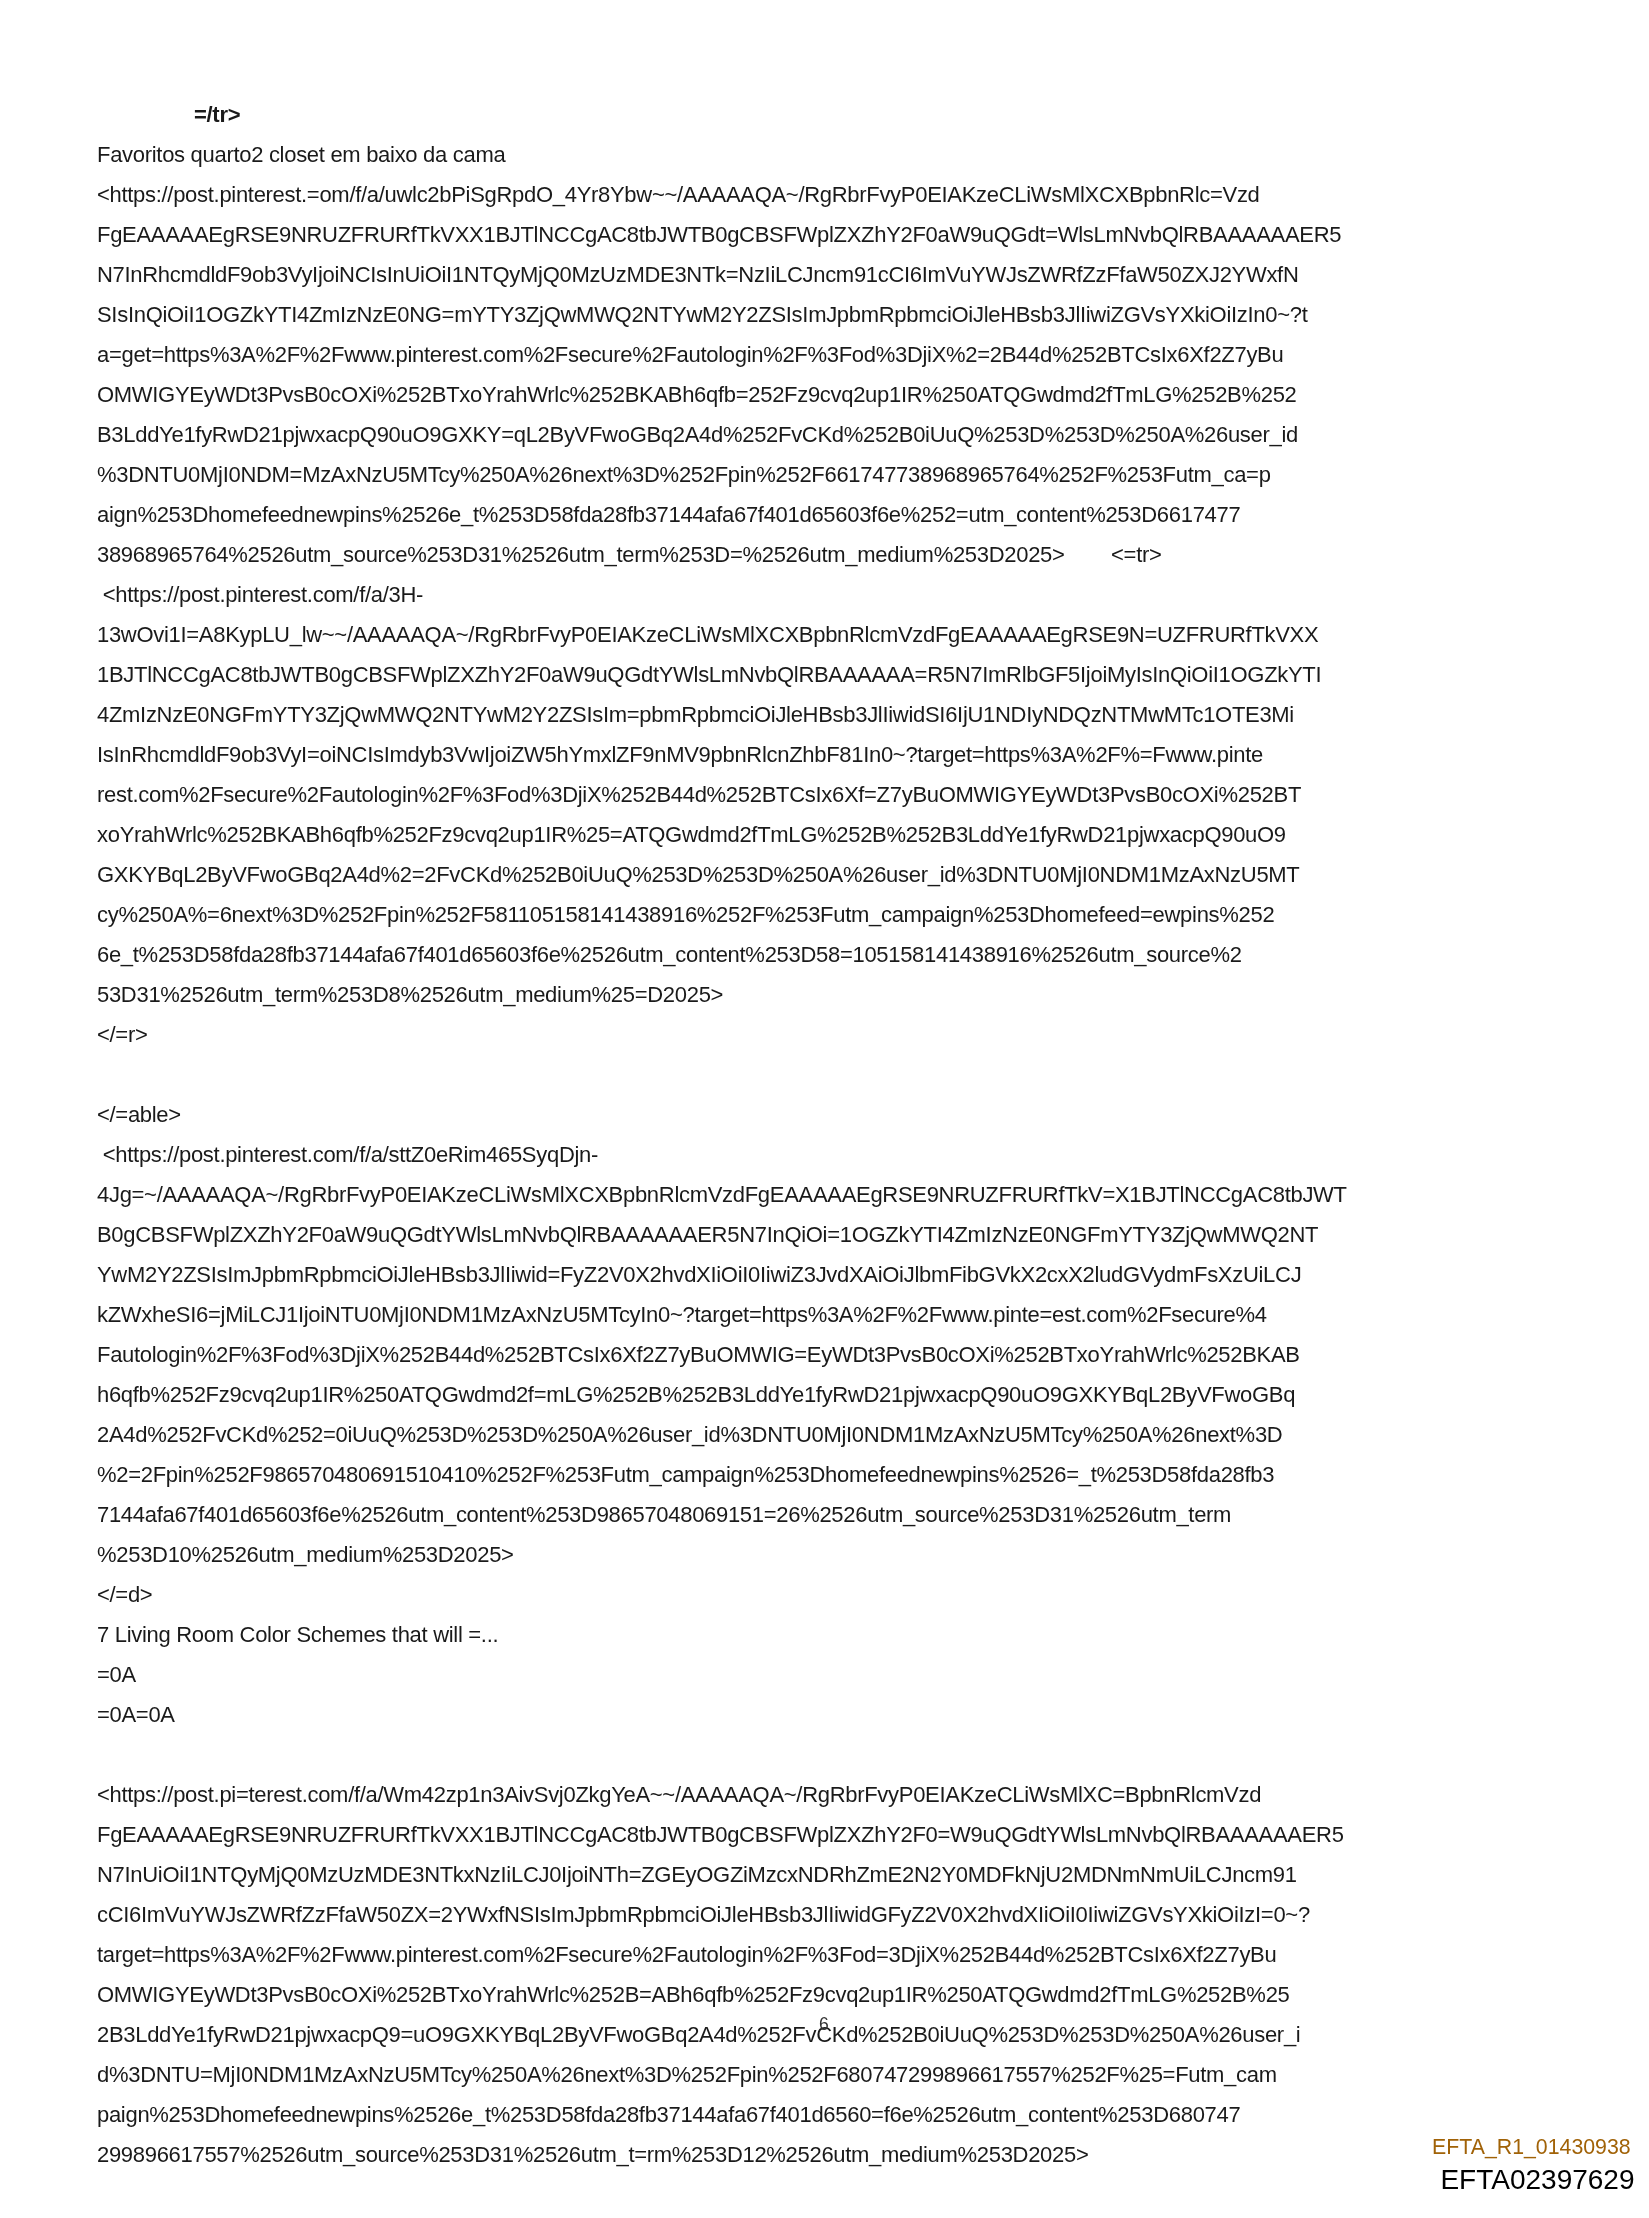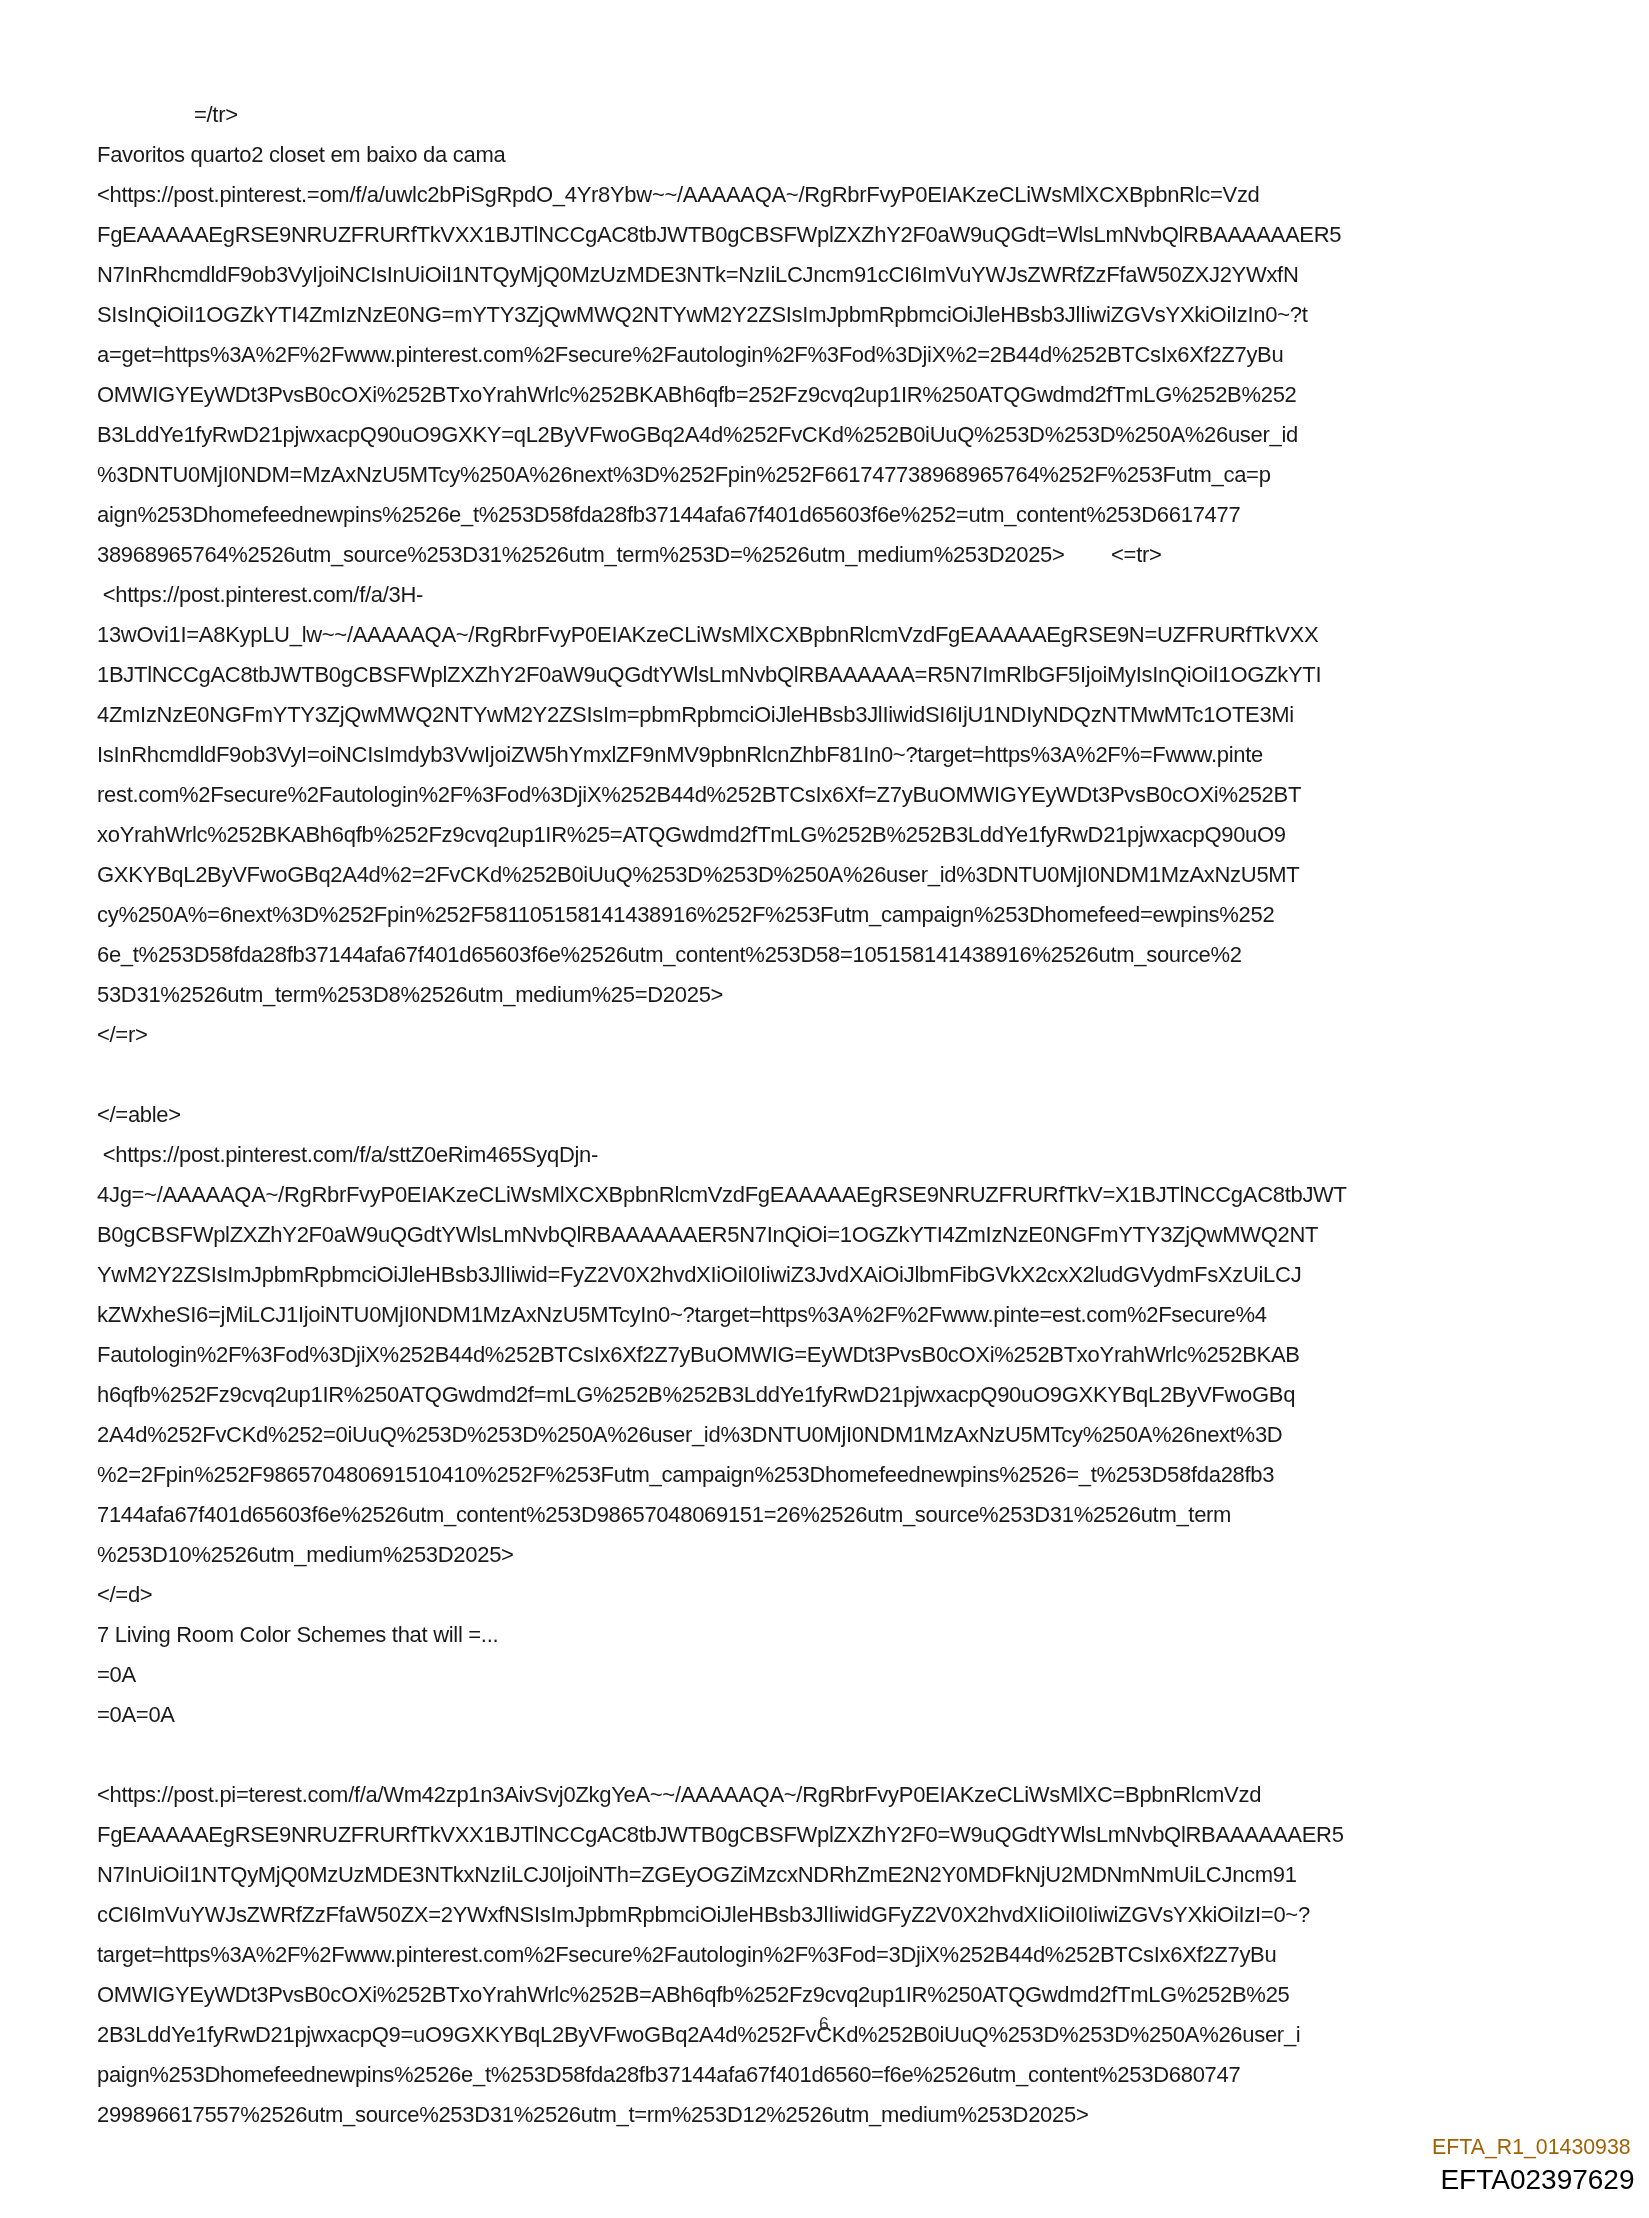--- a/index.html
+++ b/index.html
@@ -27,21 +27,21 @@
       font-family: "Liberation Sans", sans-serif;
       font-size: 22px;
       line-height: 40px;
       letter-spacing: -0.3px;
     }
     .line {
       white-space: pre;
       height: 40px;
       overflow: visible;
     }
-    .indent { padding-left: 97px; }
+    .indent { padding-left: 97px; font-weight: bold; }
     .blank { height: 40px; }
     .page-number {
       position: absolute;
       left: 819px;
       top: 2014px;
       font-family: "Liberation Sans", sans-serif;
       font-size: 17.5px;
       color: #333;
     }
     .bates-1 {
@@ -111,20 +111,21 @@
     <div class="line">=0A</div>
     <div class="line">=0A=0A</div>
     <div class="line blank"></div>
     <div class="line">&lt;https://post.pi=terest.com/f/a/Wm42zp1n3AivSvj0ZkgYeA~~/AAAAAQA~/RgRbrFvyP0EIAKzeCLiWsMlXC=BpbnRlcmVzd</div>
     <div class="line">FgEAAAAAEgRSE9NRUZFRURfTkVXX1BJTlNCCgAC8tbJWTB0gCBSFWplZXZhY2F0=W9uQGdtYWlsLmNvbQlRBAAAAAAER5</div>
     <div class="line">N7InUiOiI1NTQyMjQ0MzUzMDE3NTkxNzIiLCJ0IjoiNTh=ZGEyOGZiMzcxNDRhZmE2N2Y0MDFkNjU2MDNmNmUiLCJncm91</div>
     <div class="line">cCI6ImVuYWJsZWRfZzFfaW50ZX=2YWxfNSIsImJpbmRpbmciOiJleHBsb3JlIiwidGFyZ2V0X2hvdXIiOiI0IiwiZGVsYXkiOiIzI=0~?</div>
     <div class="line">target=https%3A%2F%2Fwww.pinterest.com%2Fsecure%2Fautologin%2F%3Fod=3DjiX%252B44d%252BTCsIx6Xf2Z7yBu</div>
     <div class="line">OMWIGYEyWDt3PvsB0cOXi%252BTxoYrahWrlc%252B=ABh6qfb%252Fz9cvq2up1IR%250ATQGwdmd2fTmLG%252B%25</div>
     <div class="line">2B3LddYe1fyRwD21pjwxacpQ9=uO9GXKYBqL2ByVFwoGBq2A4d%252FvCKd%252B0iUuQ%253D%253D%250A%26user_i</div>
+    <div class="line">d%3DNTU=MjI0NDM1MzAxNzU5MTcy%250A%26next%3D%252Fpin%252F680747299896617557%252F%25=Futm_cam</div>
     <div class="line">paign%253Dhomefeednewpins%2526e_t%253D58fda28fb37144afa67f401d6560=f6e%2526utm_content%253D680747</div>
     <div class="line">299896617557%2526utm_source%253D31%2526utm_t=rm%253D12%2526utm_medium%253D2025&gt;</div>
   </div>
 
   <div class="page-number">6</div>
   <div class="bates-1">EFTA_R1_01430938</div>
   <div class="bates-2">EFTA02397629</div>
 </div>
 
 

